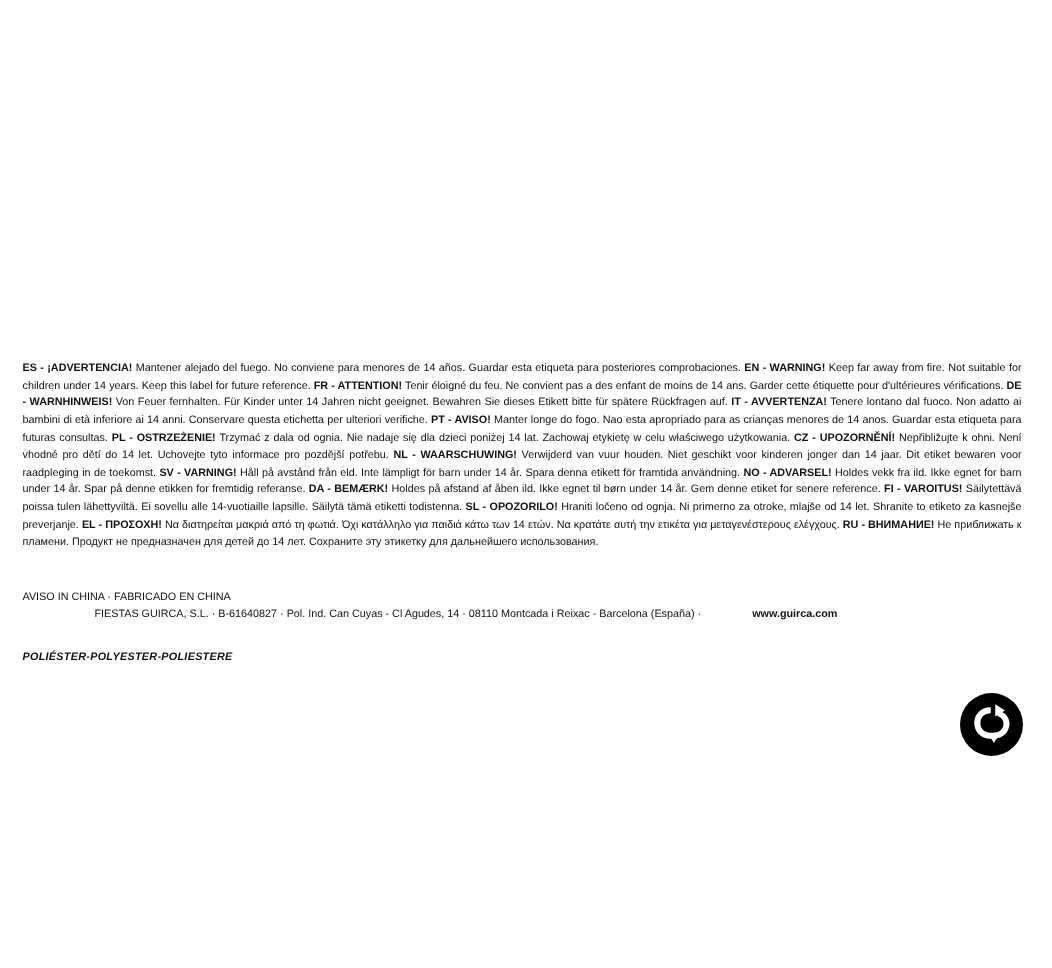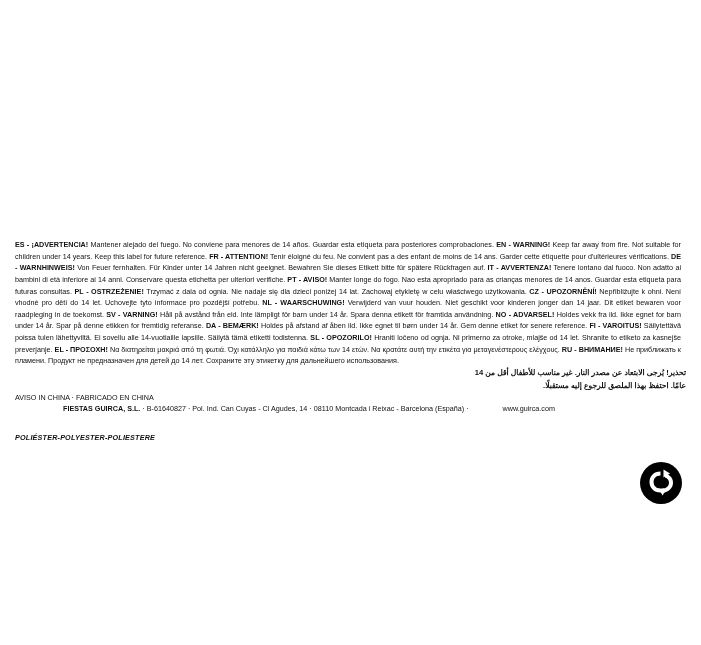--- a/index.html
+++ b/index.html
@@ -57,25 +57,25 @@
   }
   .company {
     position: absolute;
     left: 15px;
     top: 396px;
     font-size: 7.2px;
     line-height: 11px;
     color: #111111;
   }
   .company .bold {
-    font-weight: bold;
+    font-weight: normal;
     padding-left: 48px;
   }
   .company .web {
-    font-weight: normal;
+    font-weight: bold;
     padding-left: 32px;
   }
   .material {
     position: absolute;
     left: 15px;
     top: 426px;
     font-size: 7.2px;
     font-weight: bold;
     letter-spacing: 0.2px;
     color: #111111;
@@ -94,21 +94,20 @@
 </style>
 </head>
 <body>
 
 <div class="page">
 
   <p class="warning-block">
     <span><span class="lang">ES - ¡ADVERTENCIA!</span><span class="txt"> Mantener alejado del fuego. No conviene para menores de 14 años. Guardar esta etiqueta para posteriores comprobaciones. </span></span><span><span class="lang">EN - WARNING!</span><span class="txt"> Keep far away from fire. Not suitable for children under 14 years. Keep this label for future reference. </span></span><span><span class="lang">FR - ATTENTION!</span><span class="txt"> Tenir éloigné du feu. Ne convient pas a des enfant de moins de 14 ans. Garder cette étiquette pour d'ultérieures vérifications. </span></span><span><span class="lang">DE - WARNHINWEIS!</span><span class="txt"> Von Feuer fernhalten. Für Kinder unter 14 Jahren nicht geeignet. Bewahren Sie dieses Etikett bitte für spätere Rückfragen auf. </span></span><span><span class="lang">IT - AVVERTENZA!</span><span class="txt"> Tenere lontano dal fuoco. Non adatto ai bambini di età inferiore ai 14 anni. Conservare questa etichetta per ulteriori verifiche. </span></span><span><span class="lang">PT - AVISO!</span><span class="txt"> Manter longe do fogo. Nao esta apropriado para as crianças menores de 14 anos. Guardar esta etiqueta para futuras consultas. </span></span><span><span class="lang">PL - OSTRZEŻENIE!</span><span class="txt"> Trzymać z dala od ognia. Nie nadaje się dla dzieci poniżej 14 lat. Zachowaj etykietę w celu właściwego użytkowania. </span></span><span><span class="lang">CZ - UPOZORNĚNÍ!</span><span class="txt"> Nepřibližujte k ohni. Není vhodné pro dětí do 14 let. Uchovejte tyto informace pro pozdější potřebu. </span></span><span><span class="lang">NL - WAARSCHUWING!</span><span class="txt"> Verwijderd van vuur houden. Niet geschikt voor kinderen jonger dan 14 jaar. Dit etiket bewaren voor raadpleging in de toekomst. </span></span><span><span class="lang">SV - VARNING!</span><span class="txt"> Håll på avstånd från eld. Inte lämpligt för barn under 14 år. Spara denna etikett för framtida användning. </span></span><span><span class="lang">NO - ADVARSEL!</span><span class="txt"> Holdes vekk fra ild. Ikke egnet for barn under 14 år. Spar på denne etikken for fremtidig referanse. </span></span><span><span class="lang">DA - BEMÆRK!</span><span class="txt"> Holdes på afstand af åben ild. Ikke egnet til børn under 14 år. Gem denne etiket for senere reference. </span></span><span><span class="lang">FI - VAROITUS!</span><span class="txt"> Säilytettävä poissa tulen lähettyviltä. Ei sovellu alle 14-vuotiaille lapsille. Säilytä tämä etiketti todistenna. </span></span><span><span class="lang">SL - OPOZORILO!</span><span class="txt"> Hraniti ločeno od ognja. Ni primerno za otroke, mlajše od 14 let. Shranite to etiketo za kasnejše preverjanje. </span></span><span><span class="lang">EL - ΠΡΟΣΟΧΗ!</span><span class="txt"> Να διατηρείται μακριά από τη φωτιά. Όχι κατάλληλο για παιδιά κάτω των 14 ετών. Να κρατάτε αυτή την ετικέτα για μεταγενέστερους ελέγχους. </span></span><span><span class="lang">RU - ВНИМАНИЕ!</span><span class="txt"> Не приближать к пламени. Продукт не предназначен для детей до 14 лет. Сохраните эту этикетку для дальнейшего использования.</span></span>
   </p>
 
-  <p class="arabic-block">تحذير! يُرجى الابتعاد عن مصدر النار. غير مناسب للأطفال أقل من 14 عامًا. احتفظ بهذا الملصق للرجوع إليه مستقبلًا.</p>
 
   <p class="made-in">AVISO IN CHINA · FABRICADO EN CHINA</p>
 
   <p class="company">
     <span class="bold">FIESTAS GUIRCA, S.L.</span><span> · B-61640827 · Pol. Ind. Can Cuyas - Cl Agudes, 14 · 08110 Montcada i Reixac - Barcelona (España) · </span><span class="web">www.guirca.com</span>
   </p>
 
   <p class="material">POLIÉSTER-POLYESTER-POLIESTERE</p>
 
   <div class="recycle-mark">

